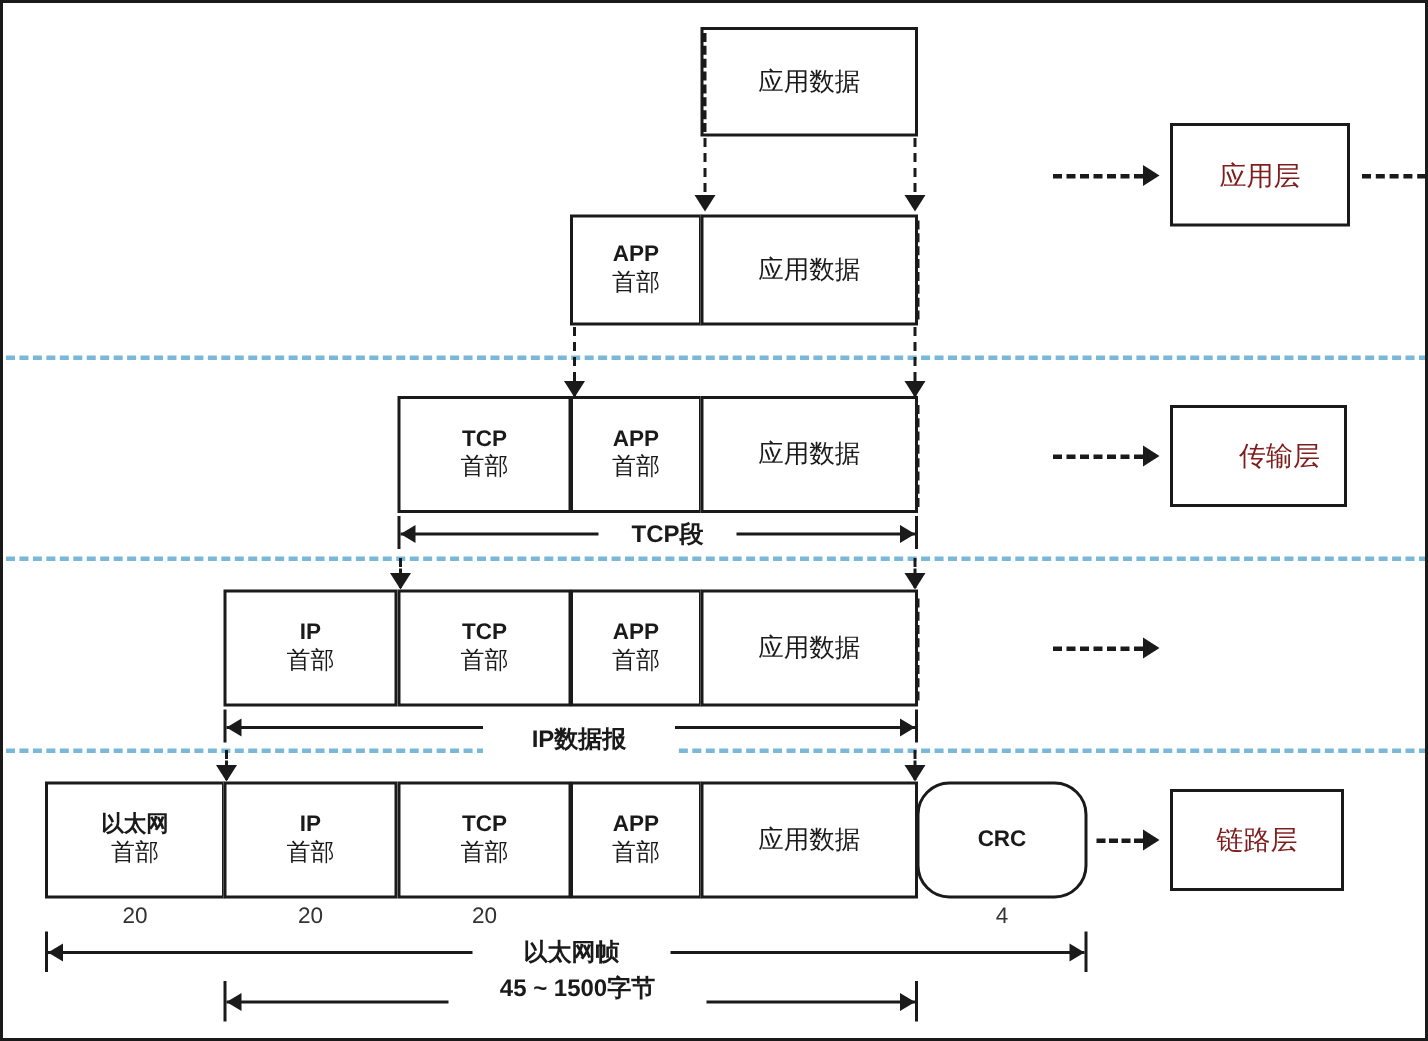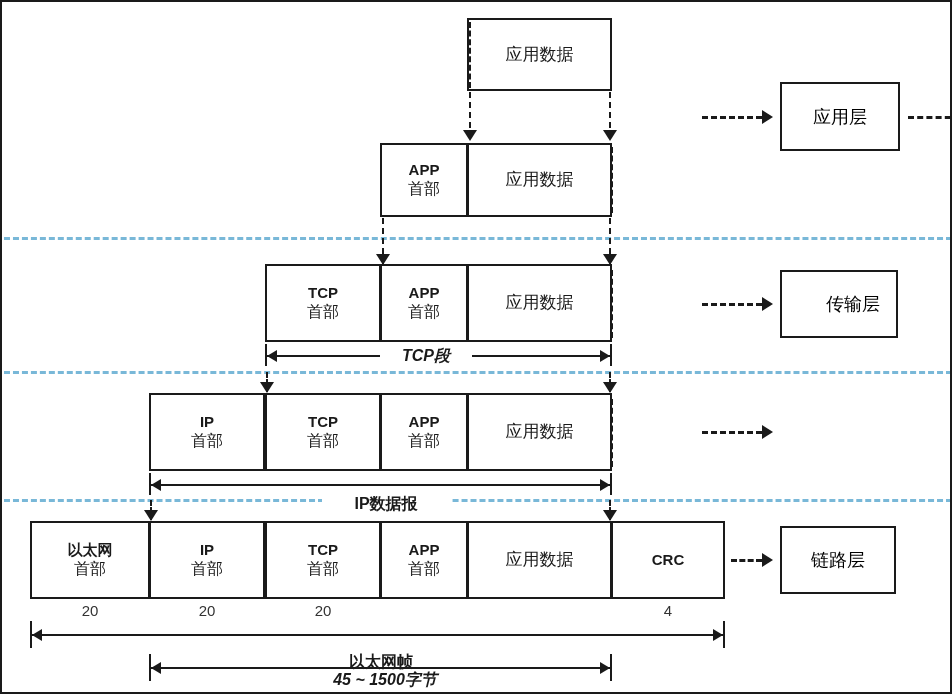--- a/index.html
+++ b/index.html
@@ -39,21 +39,21 @@
   
   .layer-box {
     position: absolute;
     box-sizing: border-box;
     border: 2.5px solid #1a1a1a;
     background: #ffffff;
     display: flex;
     align-items: center;
     justify-content: center;
     font-size: 18px;
-    color: #000000;
+    color: #7f1d1d;
   }
 
   
   .sep {
     position: absolute;
     left: 2px;
     height: 0;
     border-top: 3px dashed #79b8d8;
   }
 
@@ -175,21 +175,21 @@
   <div class="cell payload" style="left:465px; top:262px; width:145px; height:78px;">
     <span class="lbl">应用数据</span>
   </div>
   <div class="vtick" style="left:608px; top:268px; height:68px;"></div>
 
   <div class="dim-cap" style="left:263px; top:342px; height:22px;"></div>
   <div class="dim-cap" style="left:608px; top:342px; height:22px;"></div>
   <div class="dim-line" style="left:265px; top:353px; width:343px;"></div>
   <div class="ah-left" style="left:265px; top:348px;"></div>
   <div class="ah-right" style="left:598px; top:348px;"></div>
-  <div class="dim-label" style="left:378px; top:344px; width:80px;font-style:italic;">TCP段</div>
+  <div class="dim-label" style="left:397px; top:344px; width:80px;">TCP段</div>
 
   <div class="vconn" style="left:264px; top:370px; height:20px;"></div>
   <div class="arrowhead-down" style="left:258px; top:380px;"></div>
   <div class="vconn" style="left:607px; top:370px; height:20px;"></div>
   <div class="arrowhead-down" style="left:601px; top:380px;"></div>
 
   <div class="cell hdr" style="left:147px; top:391px; width:116px; height:78px;">
     <span class="lbl"><span>IP</span><br><span class="cn">首部</span></span>
   </div>
   <div class="cell hdr" style="left:263px; top:391px; width:116px; height:78px;">
@@ -201,21 +201,21 @@
   <div class="cell payload" style="left:465px; top:391px; width:145px; height:78px;">
     <span class="lbl">应用数据</span>
   </div>
   <div class="vtick" style="left:608px; top:397px; height:68px;"></div>
 
   <div class="dim-cap" style="left:147px; top:471px; height:22px;"></div>
   <div class="dim-cap" style="left:608px; top:471px; height:22px;"></div>
   <div class="dim-line" style="left:149px; top:482px; width:459px;"></div>
   <div class="ah-left" style="left:149px; top:477px;"></div>
   <div class="ah-right" style="left:598px; top:477px;"></div>
-  <div class="dim-label" style="left:320px; top:492px; width:116px;text-align:center;">IP数据报</div>
+  <div class="dim-label" style="left:320px; top:481px; width:116px;text-align:center;">IP数据报</div>
 
   <div class="vconn" style="left:148px; top:498px; height:20px;"></div>
   <div class="arrowhead-down" style="left:142px; top:508px;"></div>
   <div class="vconn" style="left:607px; top:498px; height:20px;"></div>
   <div class="arrowhead-down" style="left:601px; top:508px;"></div>
 
   <div class="cell hdr" style="left:28px; top:519px; width:120px; height:78px;">
     <span class="lbl"><span>以太网</span><br><span class="cn">首部</span></span>
   </div>
   <div class="cell hdr" style="left:147px; top:519px; width:116px; height:78px;">
@@ -223,42 +223,42 @@
   </div>
   <div class="cell hdr" style="left:263px; top:519px; width:116px; height:78px;">
     <span class="lbl"><span>TCP</span><br><span class="cn">首部</span></span>
   </div>
   <div class="cell hdr" style="left:378px; top:519px; width:88px; height:78px;">
     <span class="lbl"><span>APP</span><br><span class="cn">首部</span></span>
   </div>
   <div class="cell payload" style="left:465px; top:519px; width:145px; height:78px;">
     <span class="lbl">应用数据</span>
   </div>
-  <div class="cell hdr" style="left:609px; top:519px; width:114px; height:78px;">
+  <div class="cell hdr" style="left:609px; top:519px; width:114px; height:78px;border-radius:22px;">
     <span class="lbl">CRC</span>
   </div>
 
   <div class="size-label" style="left:58px; top:600px; width:60px;">20</div>
   <div class="size-label" style="left:175px; top:600px; width:60px;">20</div>
   <div class="size-label" style="left:291px; top:600px; width:60px;">20</div>
   <div class="size-label" style="left:636px; top:600px; width:60px;">4</div>
 
   <div class="dim-cap" style="left:28px; top:619px; height:27px;"></div>
   <div class="dim-cap" style="left:721px; top:619px; height:27px;"></div>
   <div class="dim-line" style="left:30px; top:632px; width:691px;"></div>
   <div class="ah-left" style="left:30px; top:627px;"></div>
   <div class="ah-right" style="left:711px; top:627px;"></div>
-  <div class="dim-label" style="left:313px; top:650px; width:120px;">以太网帧</div>
+  <div class="dim-label" style="left:313px; top:623px; width:120px;">以太网帧</div>
 
   <div class="dim-cap" style="left:147px; top:652px; height:27px;"></div>
   <div class="dim-cap" style="left:608px; top:652px; height:27px;"></div>
   <div class="dim-line" style="left:149px; top:665px; width:459px;"></div>
   <div class="ah-left" style="left:149px; top:660px;"></div>
   <div class="ah-right" style="left:598px; top:660px;"></div>
-  <div class="dim-label" style="left:297px; top:668px; width:160px;font-style:italic;">45 ~ 1500字节</div>
+  <div class="dim-label" style="left:297px; top:647px; width:160px;">45 ~ 1500字节</div>
 
   <div class="hdash" style="left:905px; top:114px; width:0px;"></div>
 
   <div class="hdash" style="left:903px; top:114px; width:0;"></div>
   <div class="hdash" style="left:903px; top:114px; width:0;"></div>
   <div class="hdash" style="left:904px; top:114px; width:0;"></div>
   <div class="hdash" style="left:906px; top:114px; width:52px;"></div>
   <div class="arrowhead-right" style="left:760px; top:108px;"></div>
   <div class="hdash" style="left:906px; top:114px; width:0;"></div>
   <div class="layer-box" style="left:778px; top:80px; width:120px; height:69px;">

